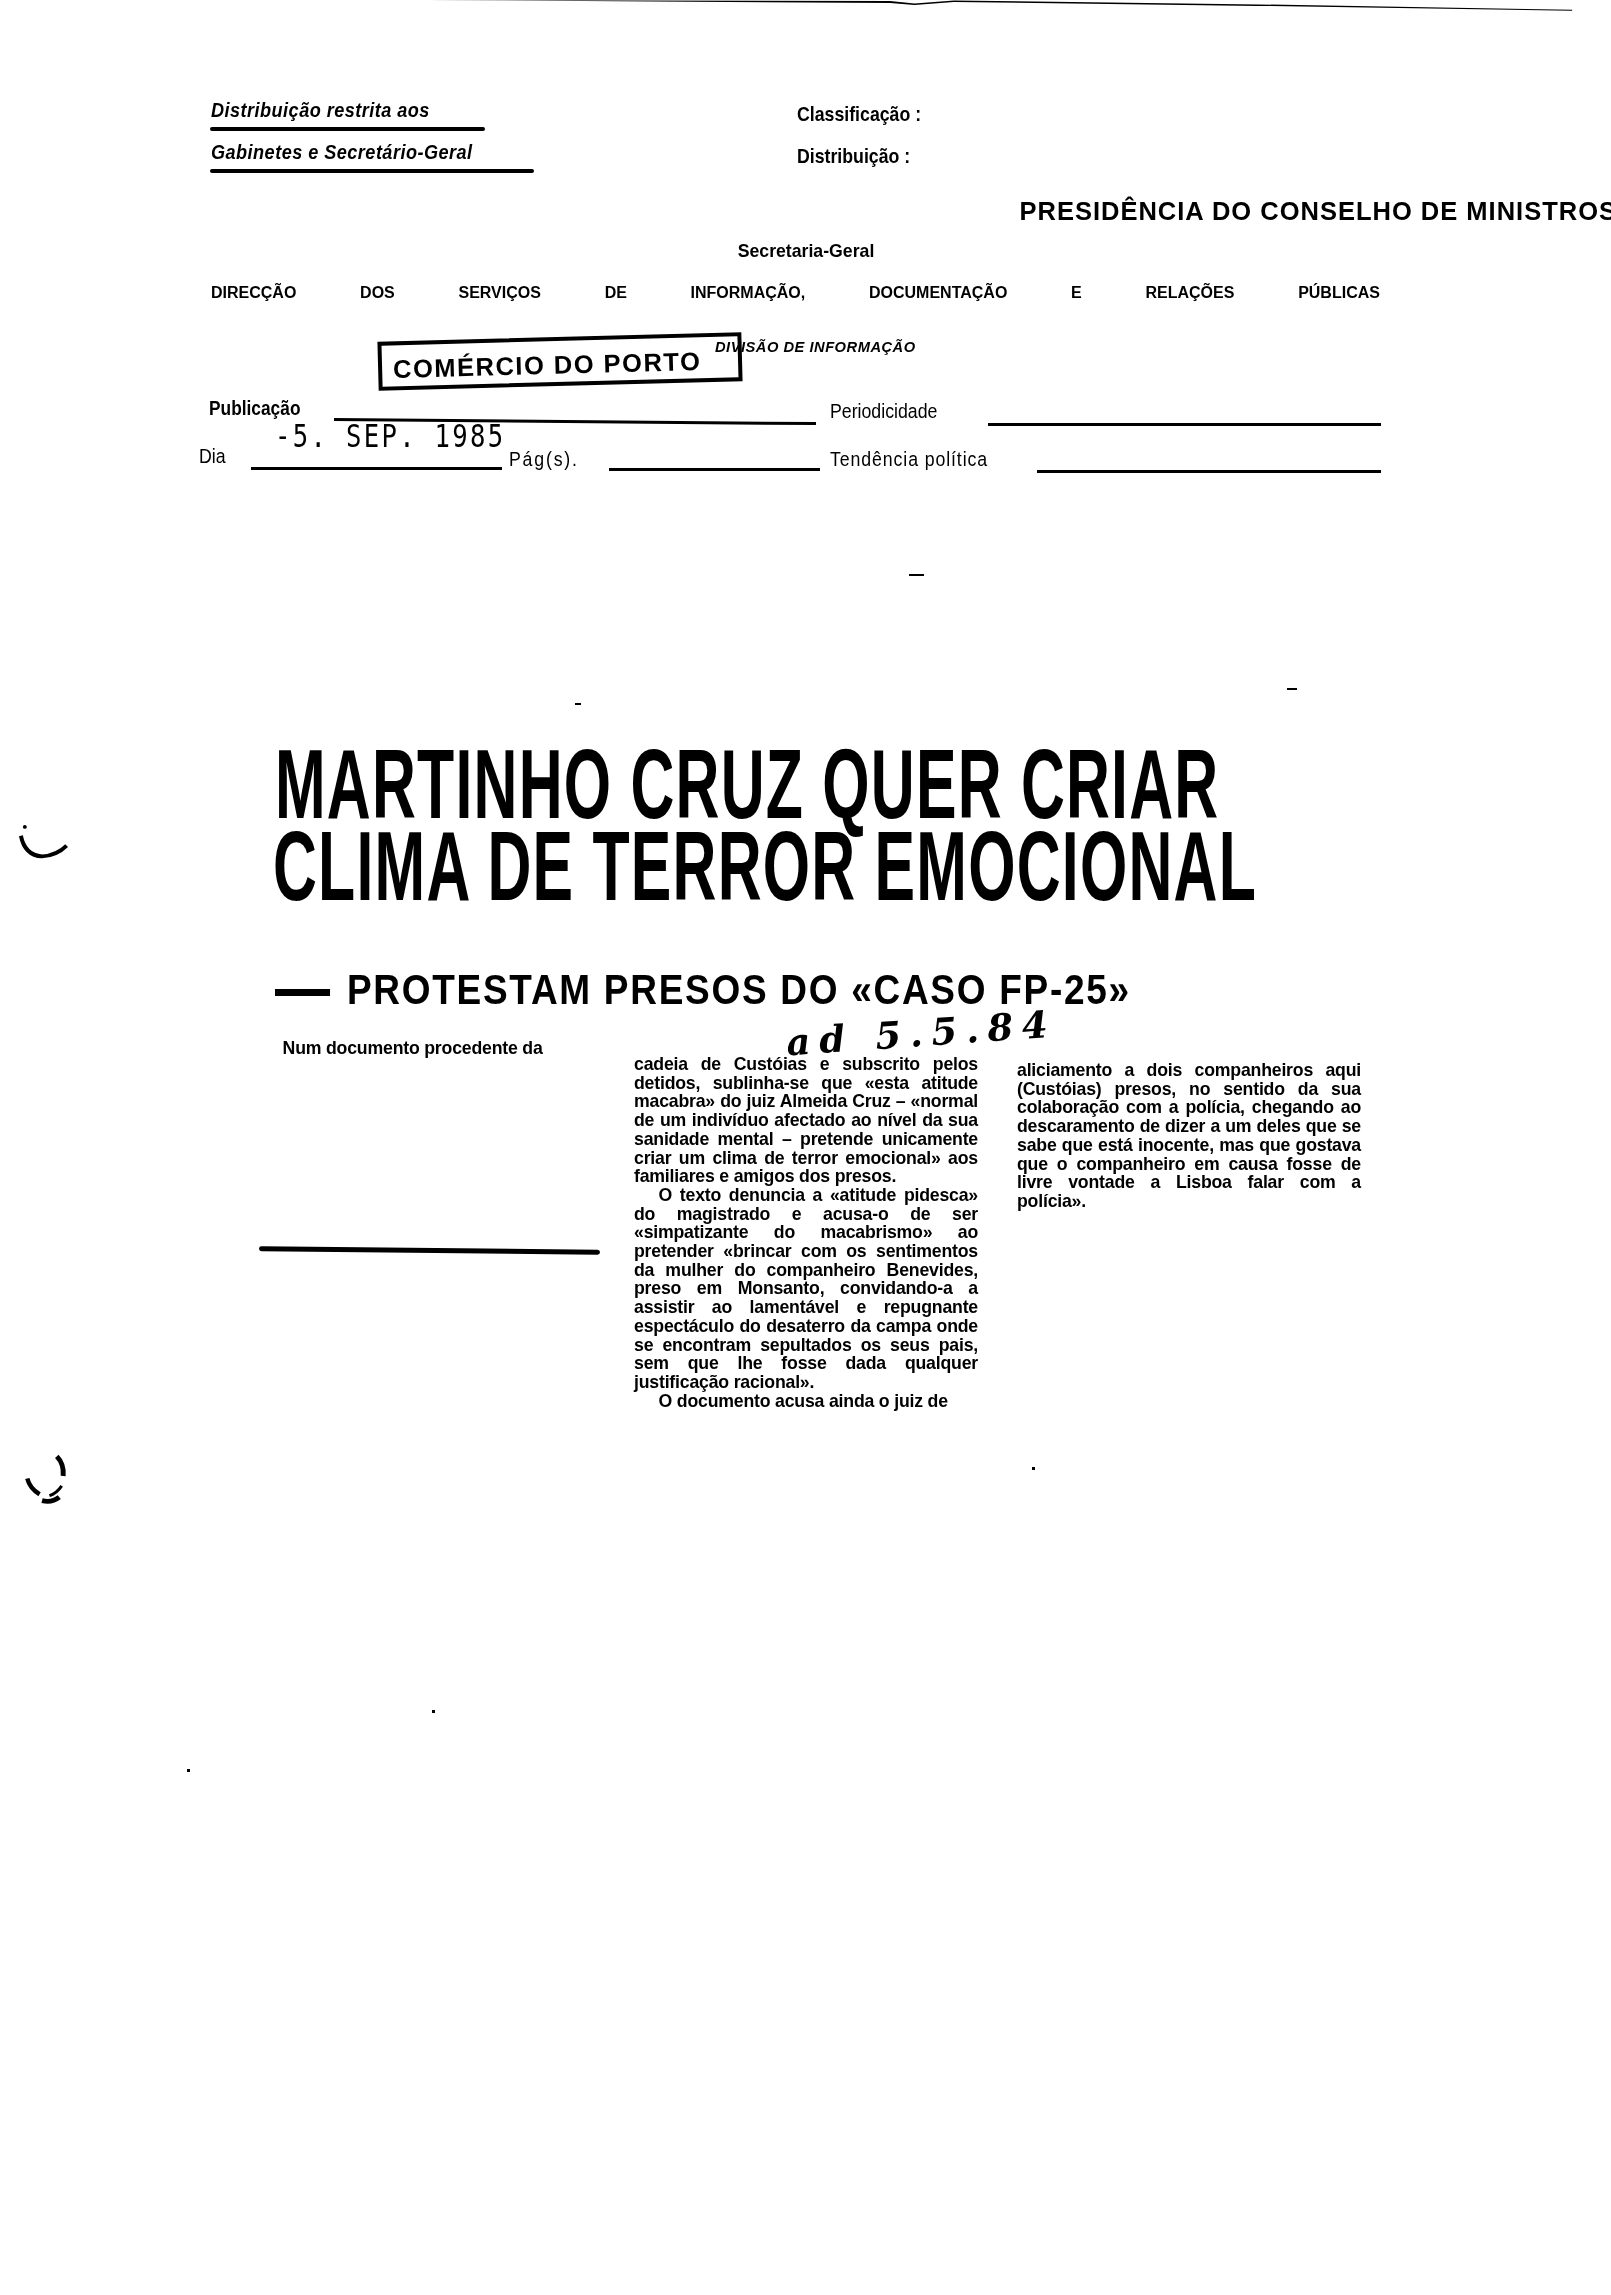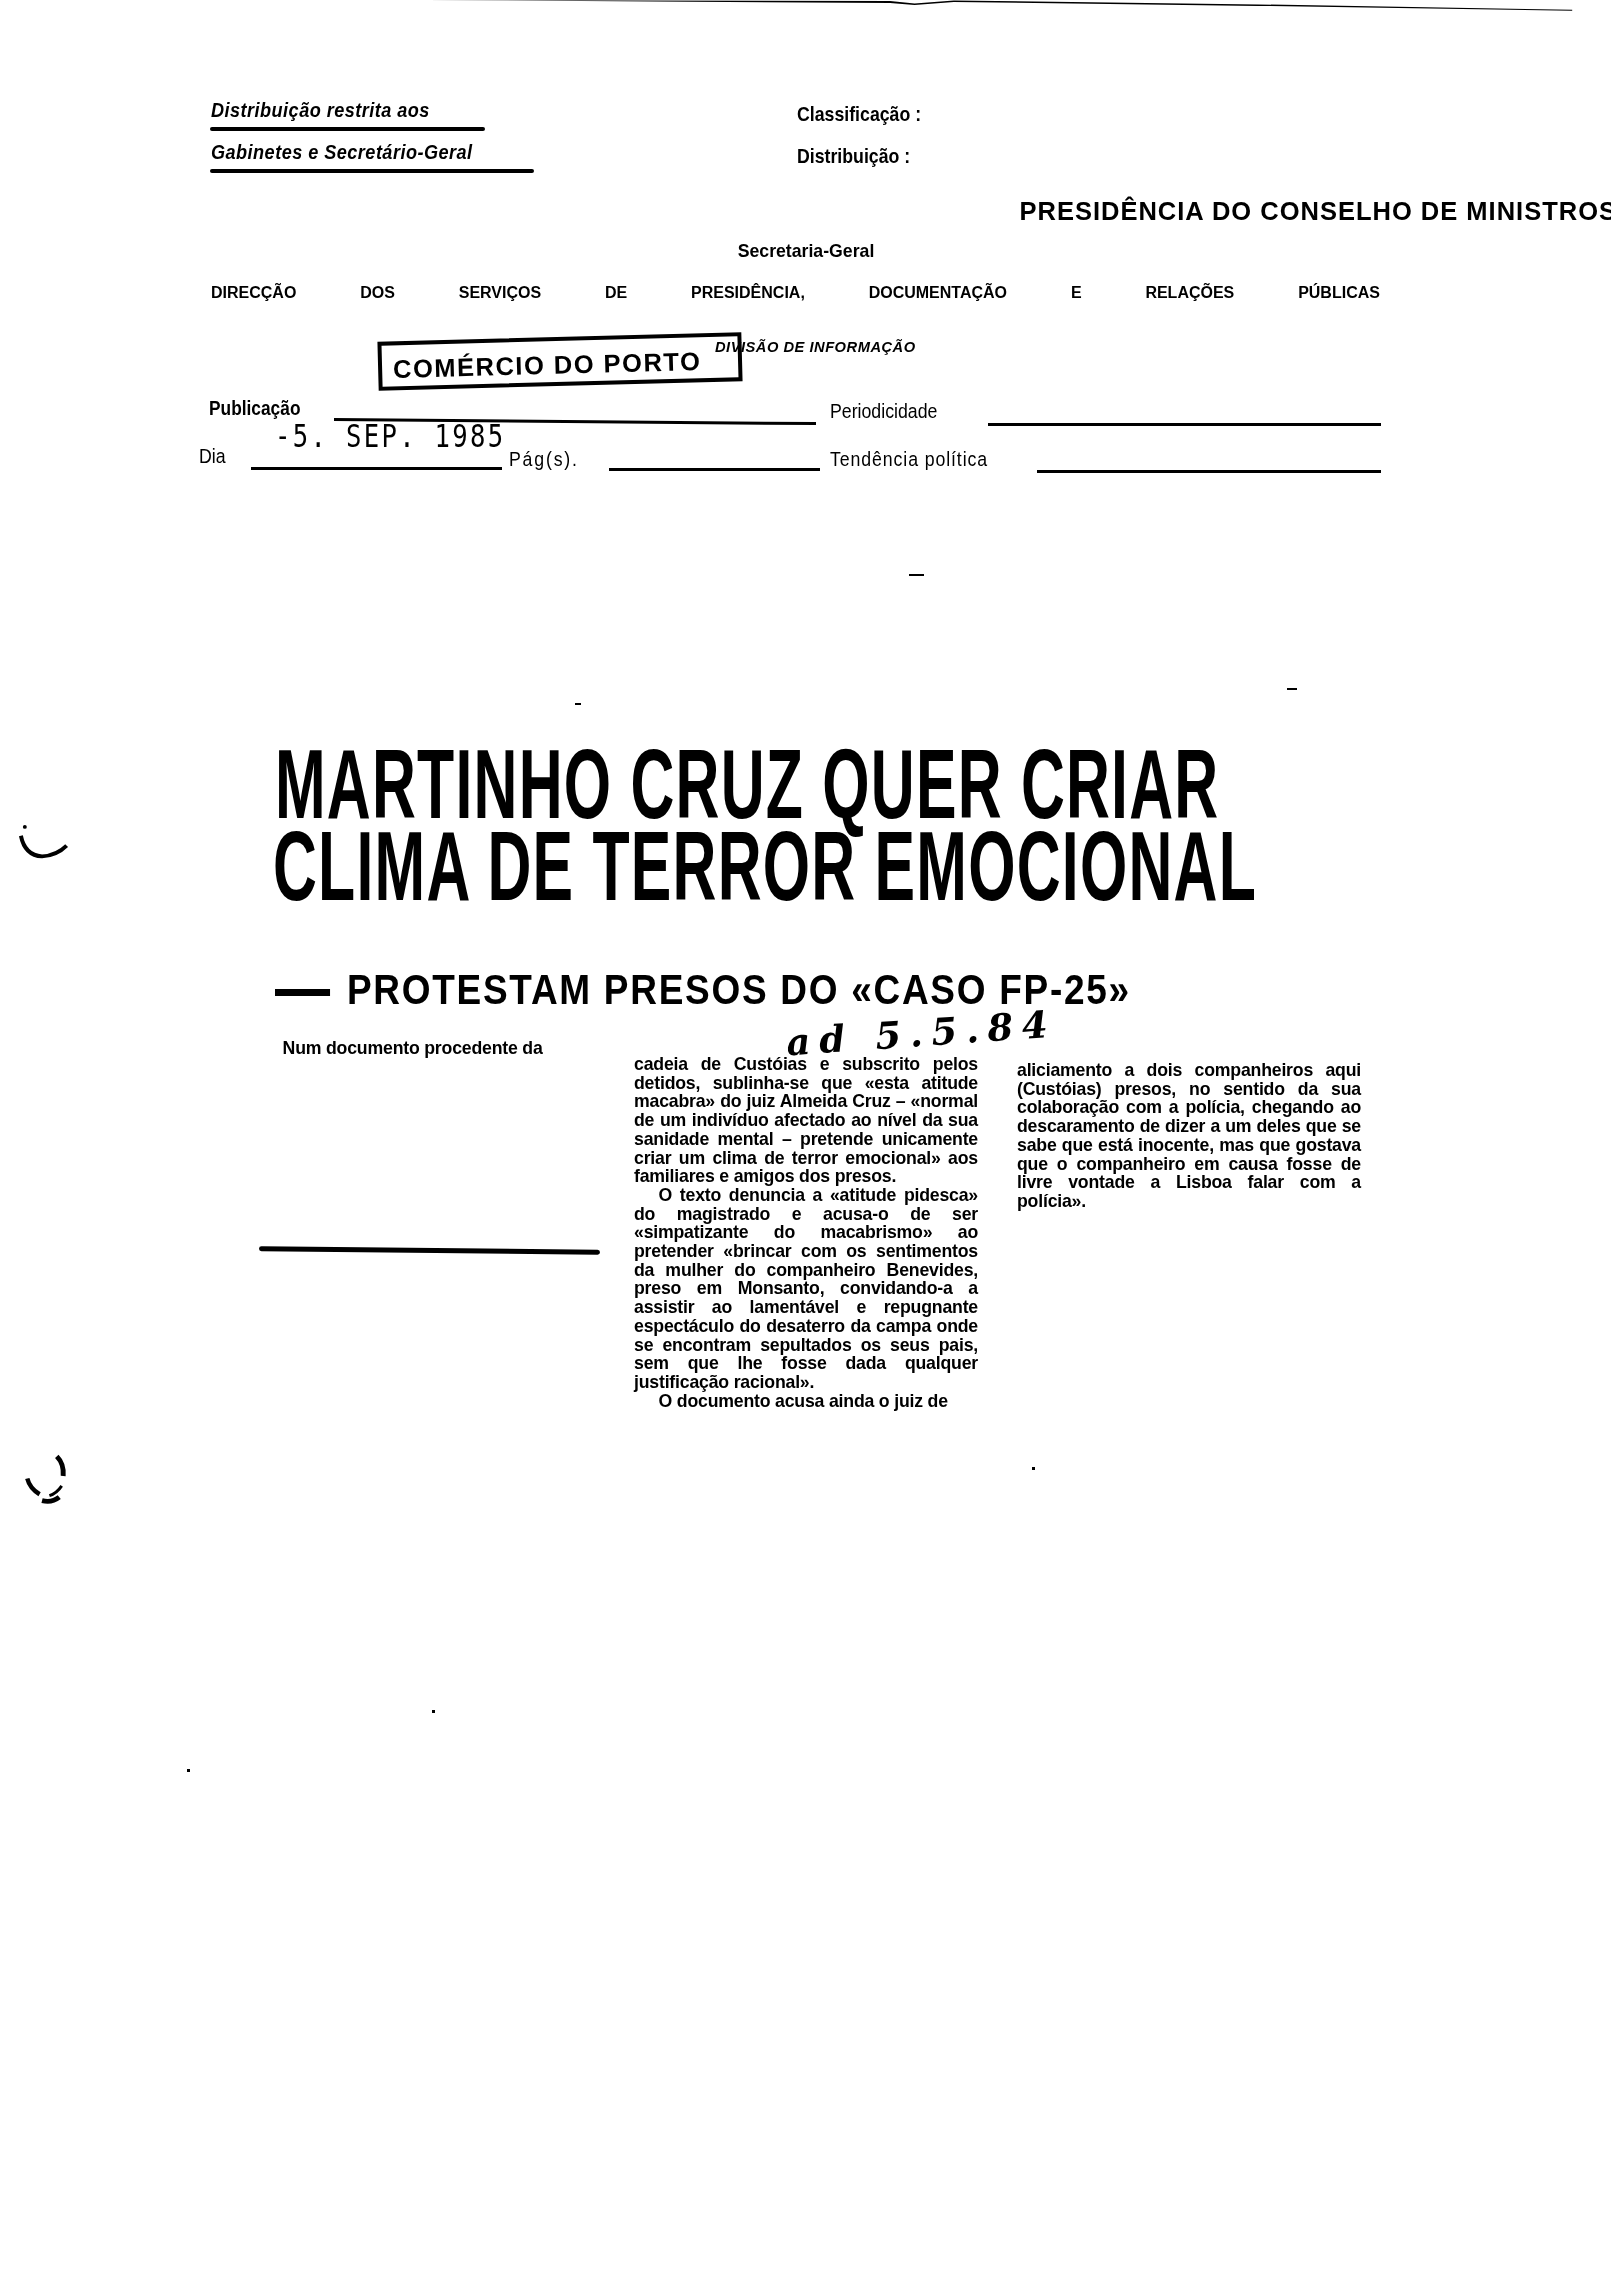--- a/index.html
+++ b/index.html
@@ -85,21 +85,21 @@
 <div class="abs meta-label meta-2">Distribuição :</div>
 
 <div class="abs presidency">PRESIDÊNCIA DO CONSELHO DE MINISTROS</div>
 <div class="abs secretaria">Secretaria-Geral</div>
 
 <div class="abs direccao">
   <span>DIRECÇÃO</span>
   <span>DOS</span>
   <span>SERVIÇOS</span>
   <span>DE</span>
-  <span>PRESIDÊNCIA,</span>
+  <span>INFORMAÇÃO,</span>
   <span>DOCUMENTAÇÃO</span>
   <span>E</span>
   <span>RELAÇÕES</span>
   <span>PÚBLICAS</span>
 </div>
 
 <div class="abs stamp"></div>
 <div class="abs stamp-text">COMÉRCIO DO PORTO</div>
 <div class="abs divisao">DIVISÃO DE INFORMAÇÃO</div>
 

